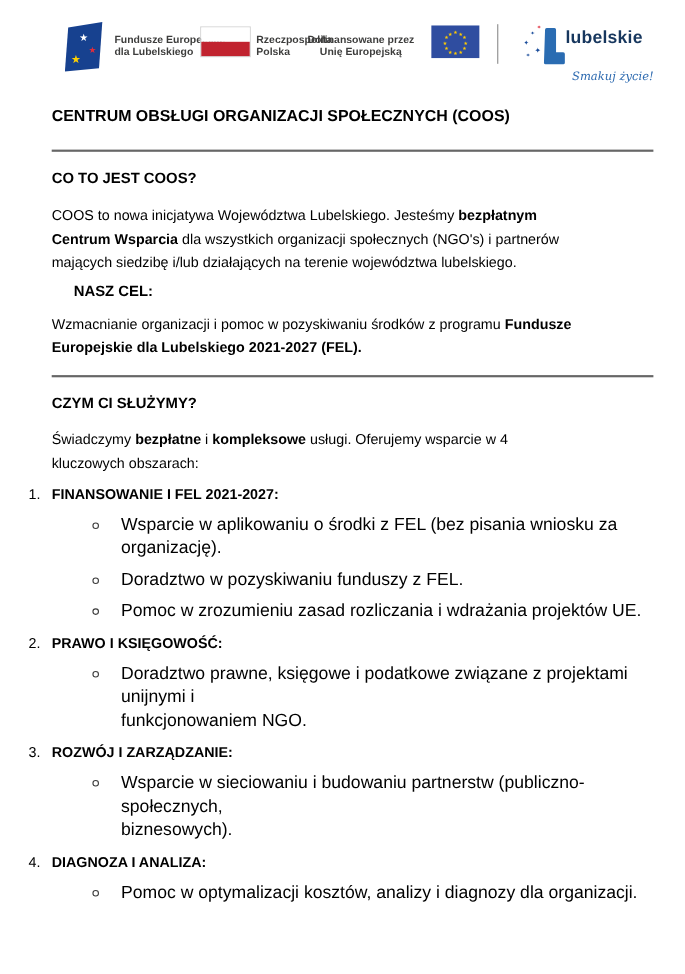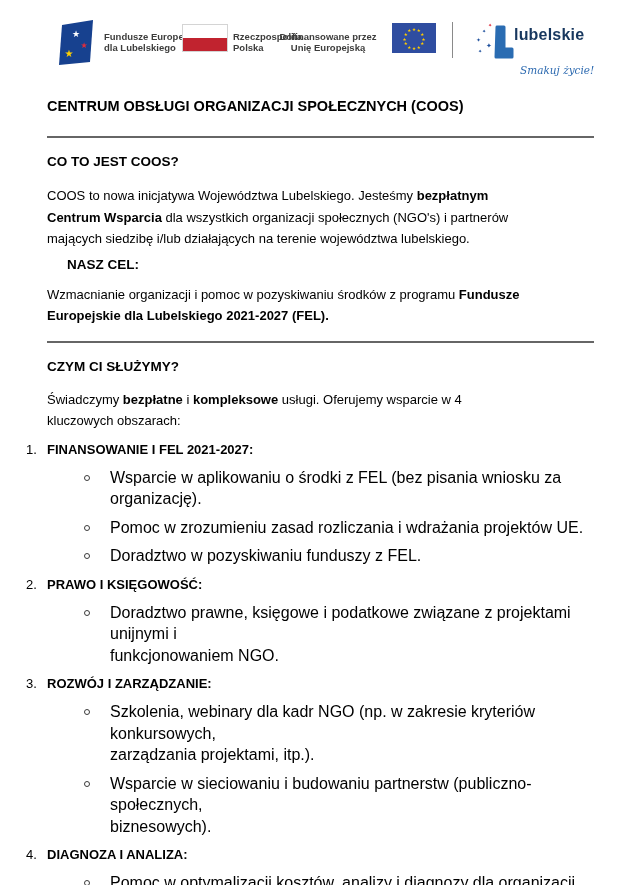--- a/index.html
+++ b/index.html
@@ -140,26 +140,26 @@
       <span class="li-title">FINANSOWANIE I FEL 2021-2027:</span>
     </div>
     <div class="bullets">
   <div class="bullet">
     <span class="marker"></span>
     <span class="btext">Wsparcie w aplikowaniu o środki z FEL (bez pisania wniosku za organizację).</span>
   </div>
 
   <div class="bullet">
     <span class="marker"></span>
+    <span class="btext">Doradztwo w pozyskiwaniu funduszy z FEL.</span>
+  </div>
+
+  <div class="bullet">
+    <span class="marker"></span>
     <span class="btext">Pomoc w zrozumieniu zasad rozliczania i wdrażania projektów UE.</span>
-  </div>
-
-  <div class="bullet">
-    <span class="marker"></span>
-    <span class="btext">Doradztwo w pozyskiwaniu funduszy z FEL.</span>
   </div>
 </div>
   </div>
 
   <div class="list-item">
     <div class="li-head">
       <span class="li-num">2.</span>
       <span class="li-title">PRAWO I KSIĘGOWOŚĆ:</span>
     </div>
     <div class="bullets">
@@ -170,25 +170,20 @@
   </div>
 </div>
   </div>
 
   <div class="list-item">
     <div class="li-head">
       <span class="li-num">3.</span>
       <span class="li-title">ROZWÓJ I ZARZĄDZANIE:</span>
     </div>
     <div class="bullets">
-  <div class="bullet">
-    <span class="marker"></span>
-    <span class="btext">Szkolenia, webinary dla kadr NGO (np. w zakresie kryteriów konkursowych,
-zarządzania projektami, itp.).</span>
-  </div>
 
   <div class="bullet">
     <span class="marker"></span>
     <span class="btext">Wsparcie w sieciowaniu i budowaniu partnerstw (publiczno-społecznych,
 biznesowych).</span>
   </div>
 </div>
   </div>
 
   <div class="list-item">

